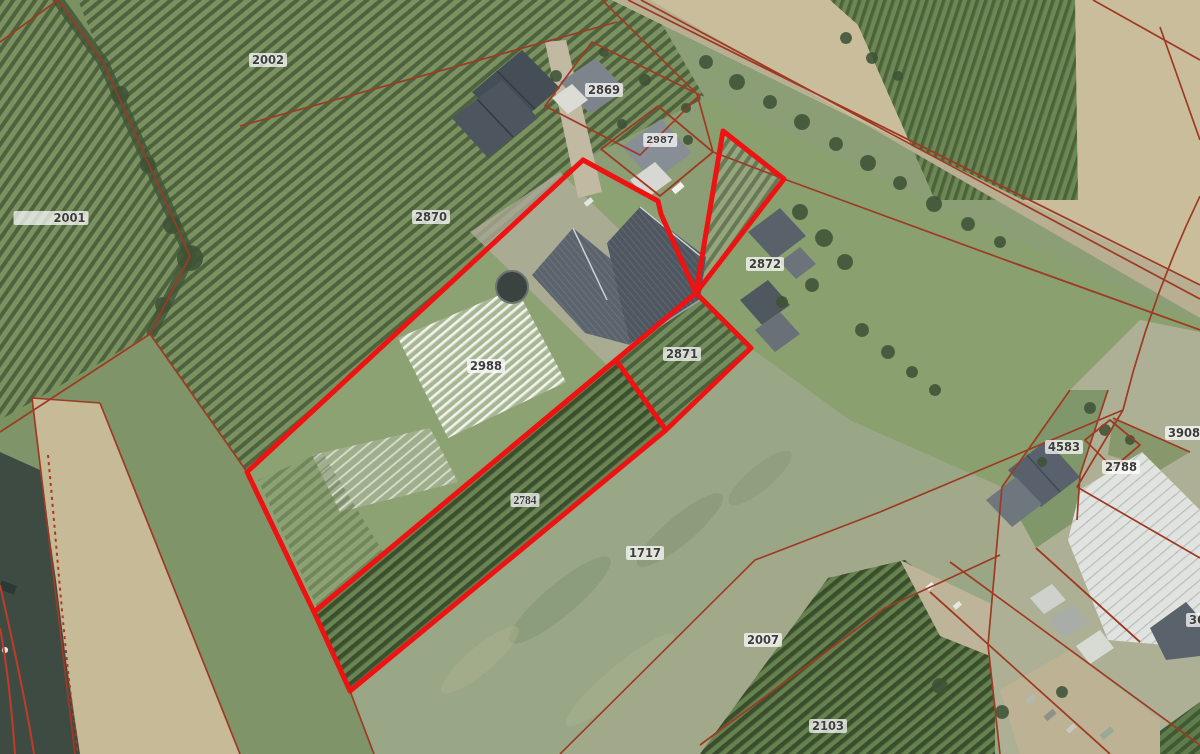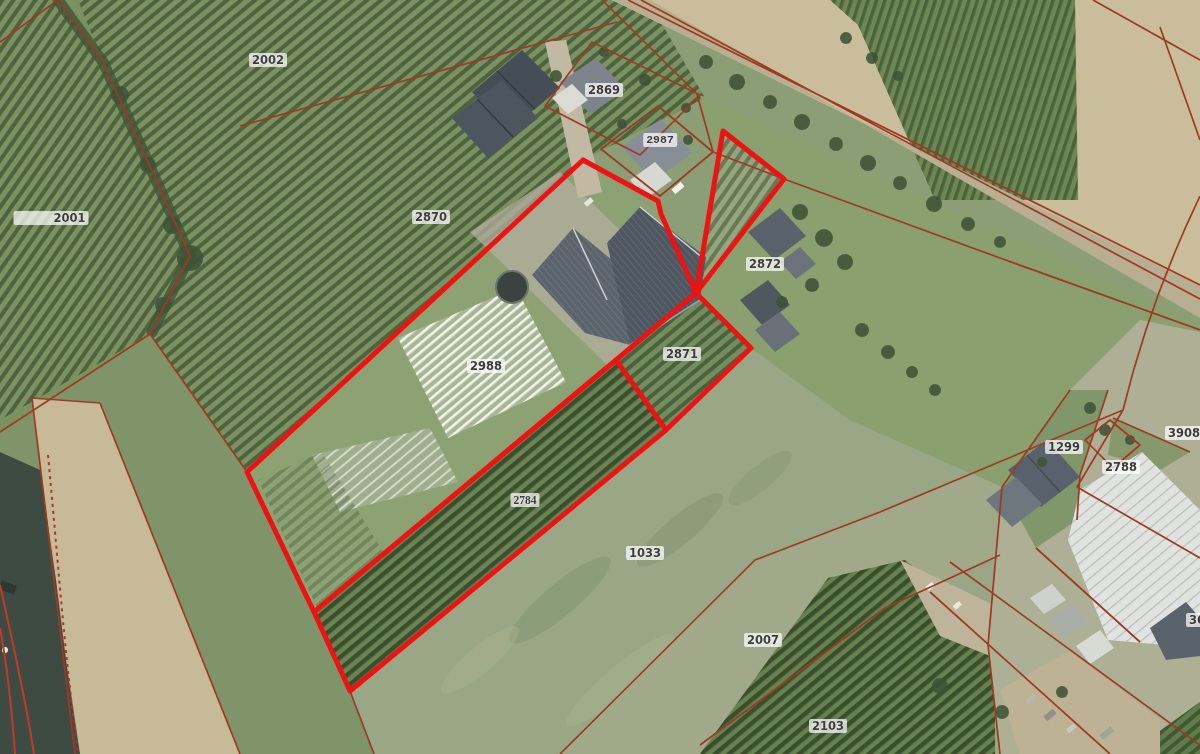--- a/index.html
+++ b/index.html
@@ -248,21 +248,21 @@
 <div id="labels-layer">
       <span class="plabel" style="left: 268px; top: 60px;">2002</span>
       <span class="plabel" style="left: 604px; top: 90px;">2869</span>
       <span class="plabel" style="left: 660px; top: 140px; font-family: Liberation Mono, monospace;">2987</span>
       <span class="plabel" style="left: 51px; top: 218px; padding-left: 40px;">2001</span>
       <span class="plabel" style="left: 413px; top: 217px; margin-left: 18px;">2870</span>
       <span class="plabel" style="left: 765px; top: 264px;">2872</span>
       <span class="plabel" style="left: 682px; top: 354px;">2871</span>
       <span class="plabel" style="left: 486px; top: 354px; margin-top: 12px;">2988</span>
       <span class="plabel" style="left: 1184px; top: 433px;">3908</span>
-      <span class="plabel" style="left: 1064px; top: 447px;">1299</span>
+      <span class="plabel" style="left: 1064px; top: 447px;">4583</span>
       <span class="plabel" style="left: 1121px; top: 467px;">2788</span>
       <span class="plabel" style="left: 525px; top: 500px; font-family: Liberation Serif, serif;">2784</span>
-      <span class="plabel" style="left: 645px; top: 553px;">1033</span>
+      <span class="plabel" style="left: 645px; top: 553px;">1717</span>
       <span class="plabel" style="left: 763px; top: 640px;">2007</span>
       <span class="plabel" style="left: 1201px; top: 620px;">369</span>
       <span class="plabel" style="left: 828px; top: 726px;">2103</span>
     </div>
 </div>
 
 </body></html>

